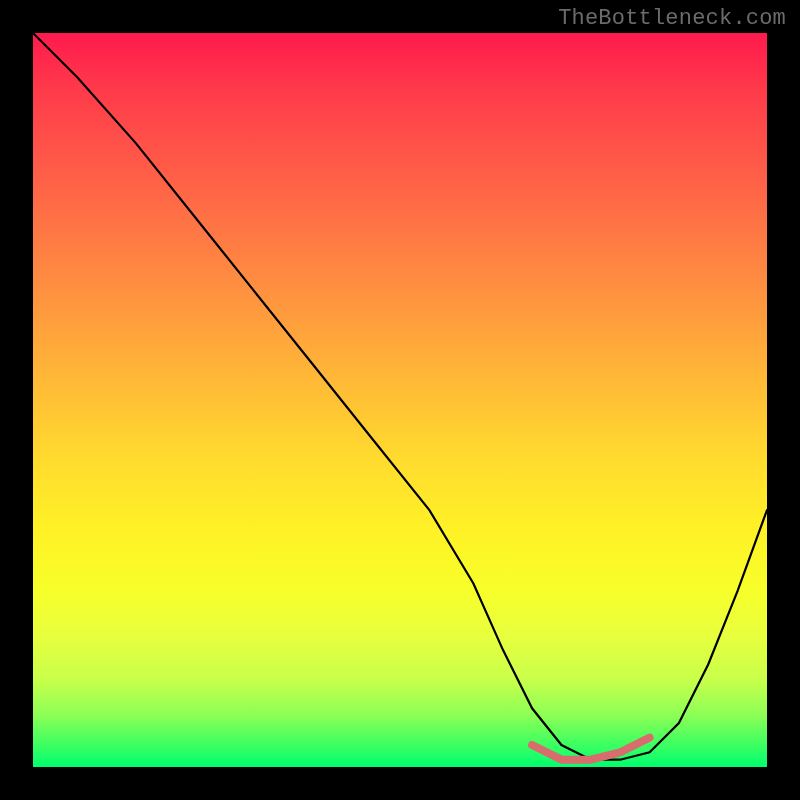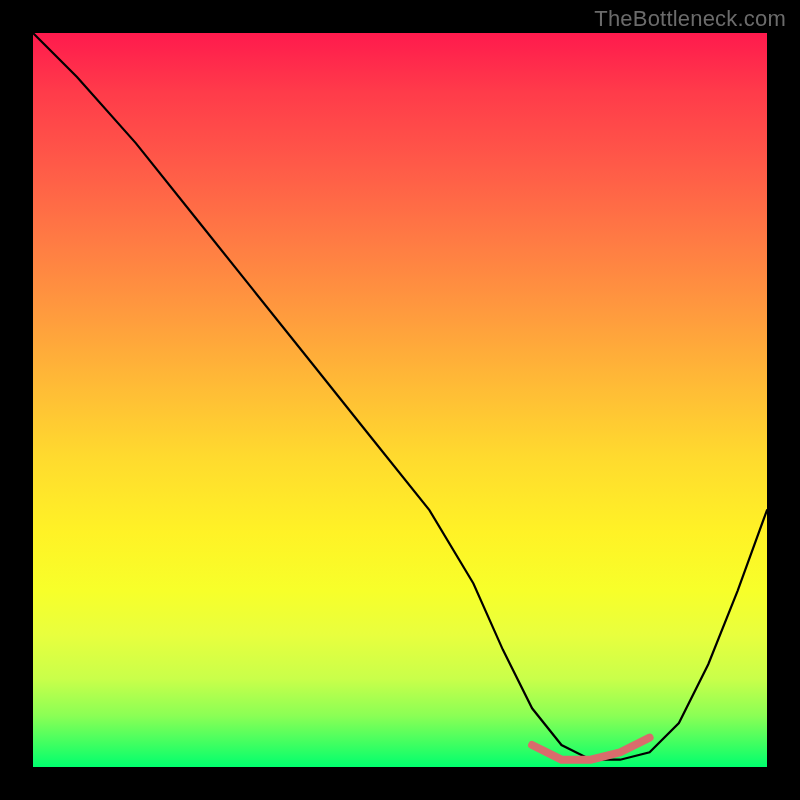--- a/index.html
+++ b/index.html
@@ -50,20 +50,21 @@
     overflow: visible;
   }
   .watermark {
     position: absolute;
     top: 6px;
     right: 14px;
     color: #6b6b6b;
     font-size: 22px;
     font-weight: 500;
     letter-spacing: 0.2px;
+    font-family: Liberation Mono, monospace;
   }
 </style>
 </head>
 <body>
 
 <div class="frame">
 
   <div class="plot-area">
     <svg class="curve" viewBox="0 0 734 734" preserveAspectRatio="none">
       <path d="M0.0 0.0 L44.0 44.0 L102.8 110.1 L161.5 183.5 L220.2 256.9 L278.9 330.3 L337.6 403.7 L396.4 477.1 L440.4 550.5 L469.8 616.6 L499.1 675.3 L528.5 712.0 L557.8 726.7 L587.2 726.7 L616.6 719.3 L645.9 690.0 L675.3 631.2 L704.6 557.8 L734.0 477.1" id="main-curve" fill="none" stroke="#000000" stroke-width="2.2" stroke-linecap="round"></path>

